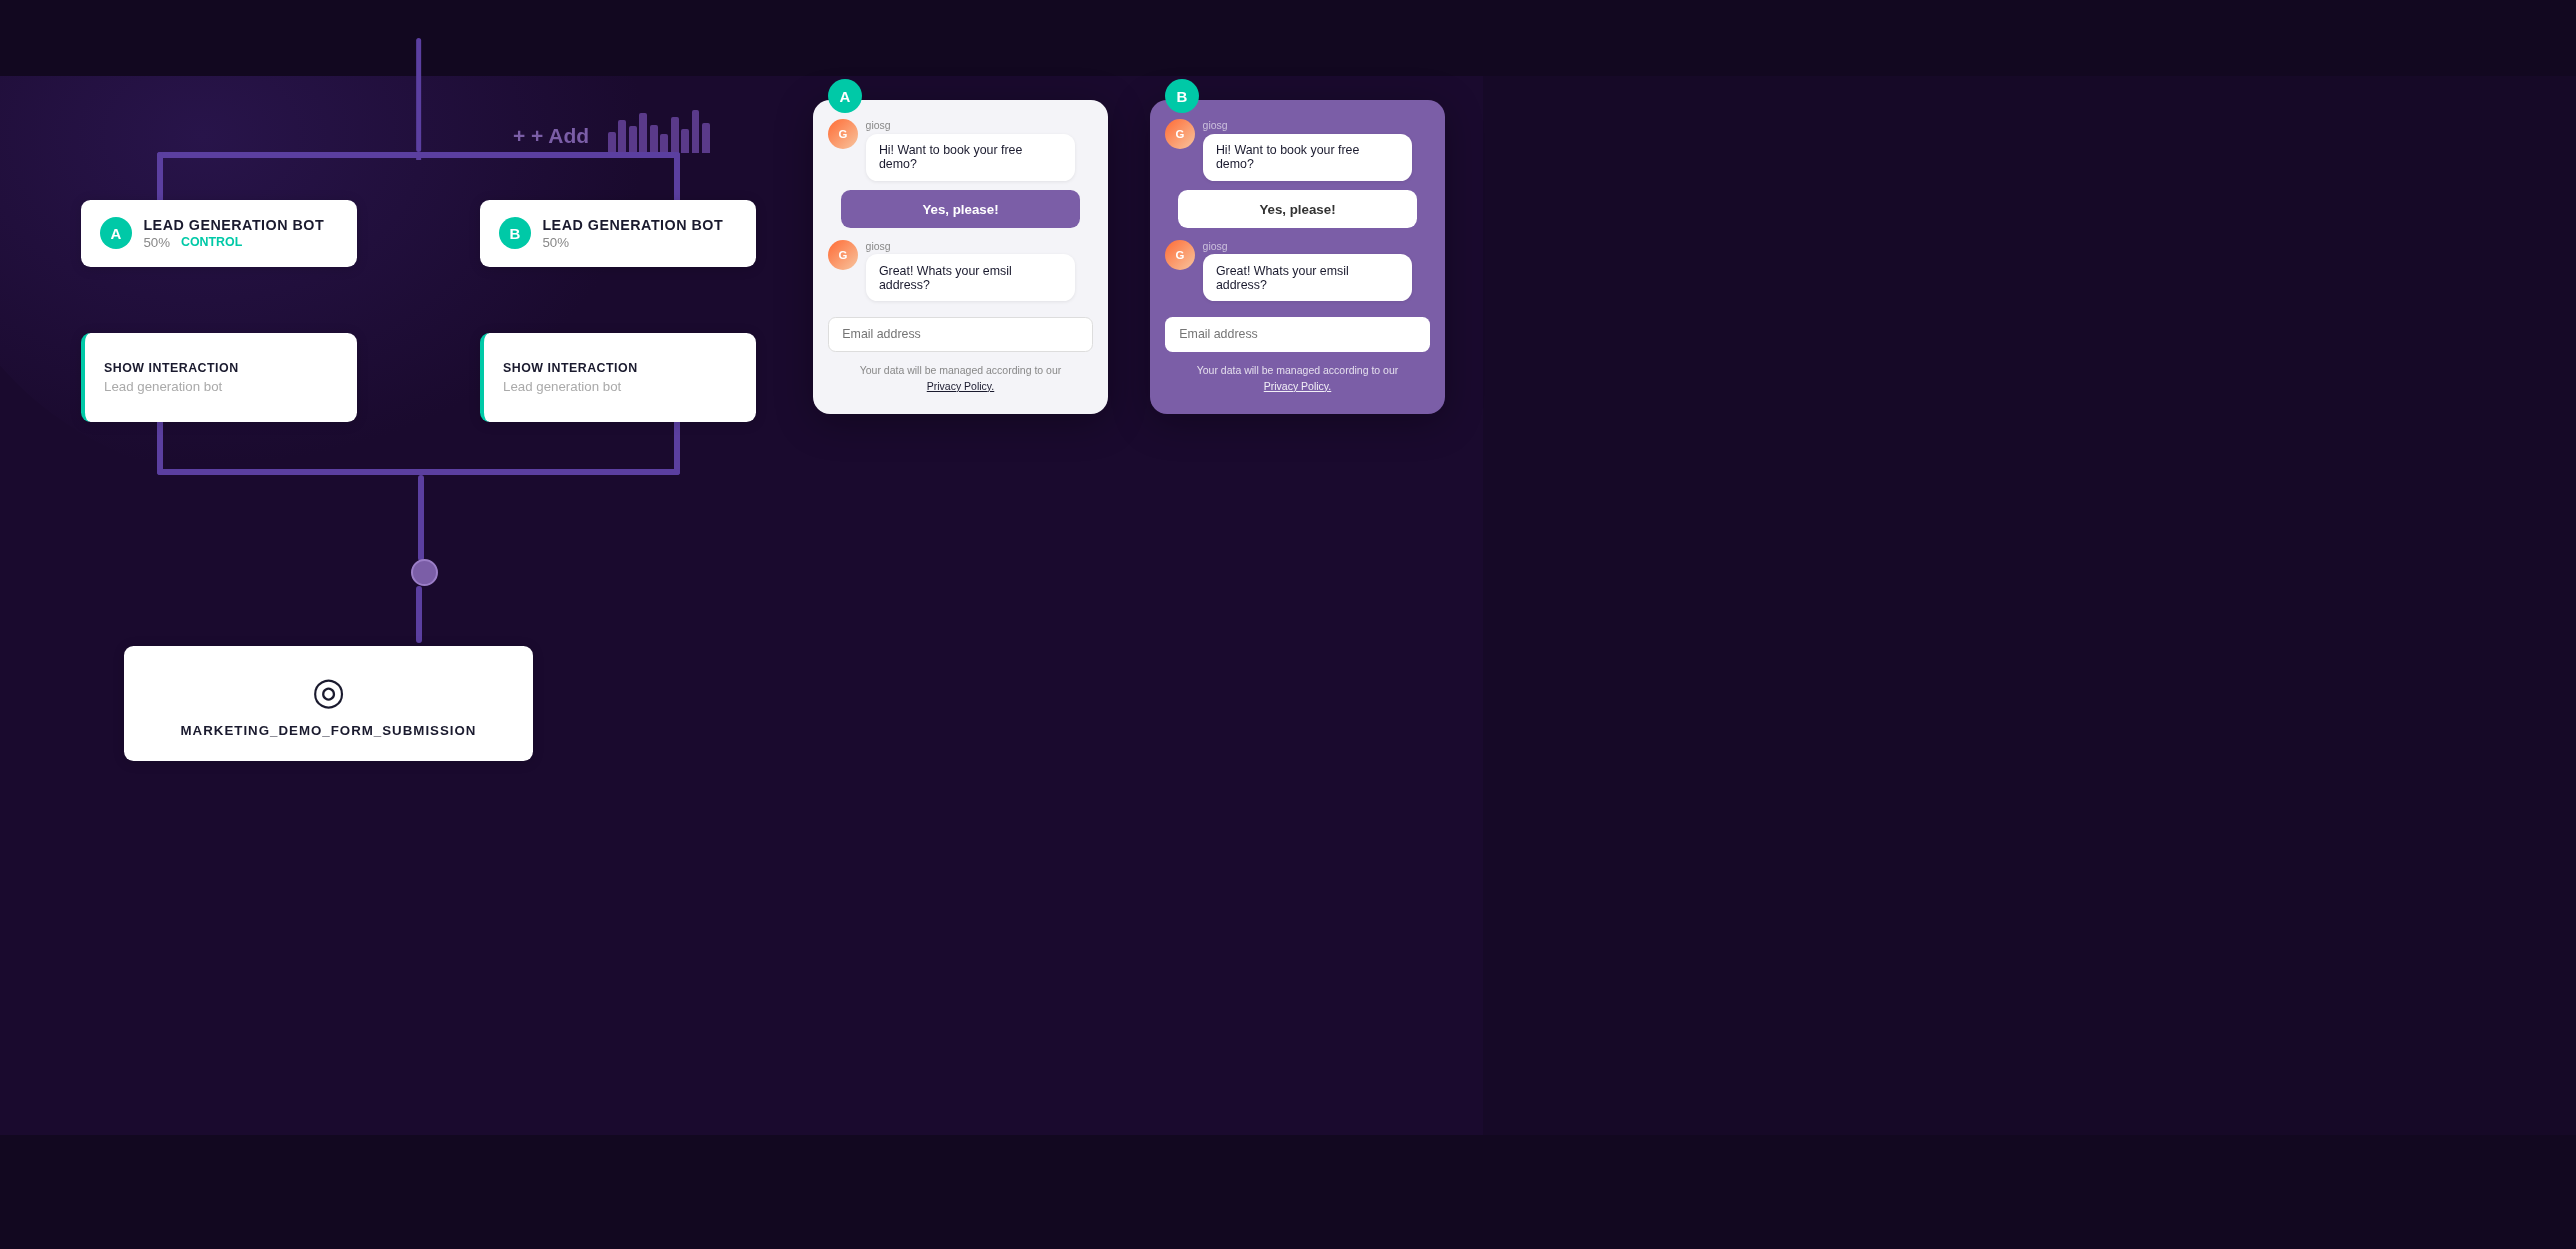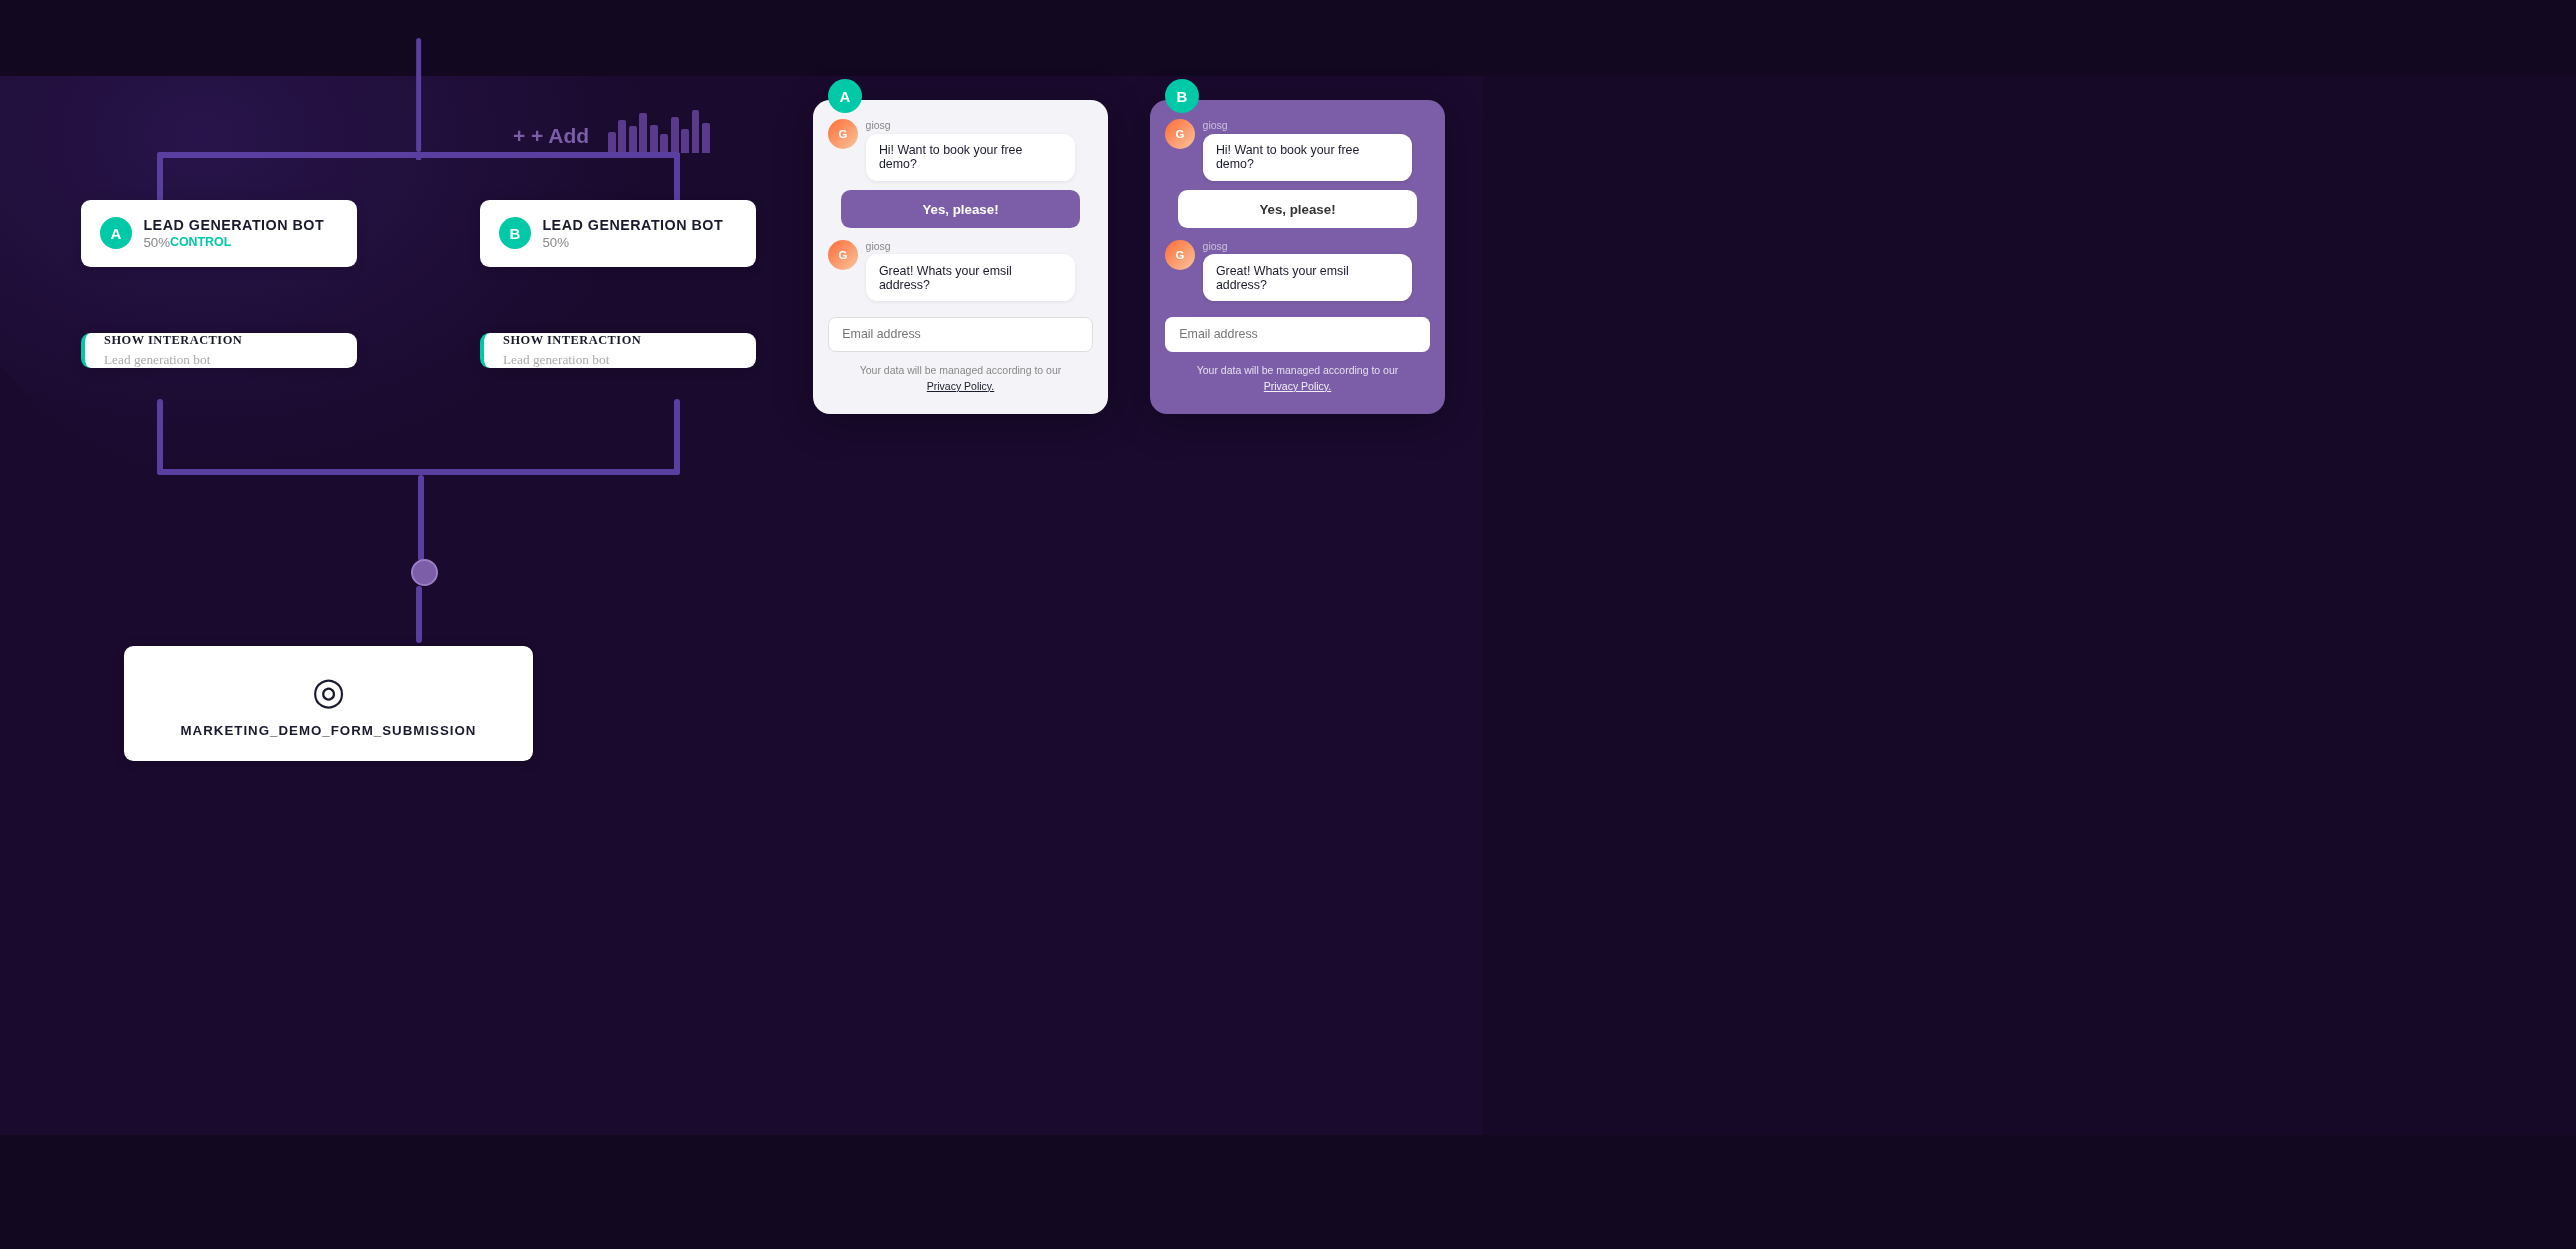--- a/index.html
+++ b/index.html
@@ -82,45 +82,44 @@
       font-size: 14.3px;
       font-weight: 800;
       color: #1a1a2e;
       letter-spacing: 0.5px;
       text-transform: uppercase;
     }
 
     .card-subtitle-row {
       display: flex;
       align-items: center;
-      gap: 0;
+      gap: 11px;
       margin-top: 1.9px;
     }
 
     .card-pct {
       font-size: 13.3px;
       color: #888;
     }
 
     .control-badge {
       font-size: 12.4px;
       font-weight: 700;
       color: #00c9a7;
       text-transform: uppercase;
     }
 
     
     .show-interaction-card {
       background: #ffffff;
       border-radius: 9.5px;
-      padding: 0 19px;
+      padding: 28px 19px;
       box-shadow: 0 1.9px 11.4px rgba(0,0,0,0.15);
       border-left: 4.8px solid #00c9a7;
       position: relative;
-      font-family: Liberation Serif, serif;
     }
 
     .show-interaction-label {
       font-size: 12.4px;
       font-weight: 800;
       color: #1a1a2e;
       text-transform: uppercase;
       letter-spacing: 0.5px;
     }
 

